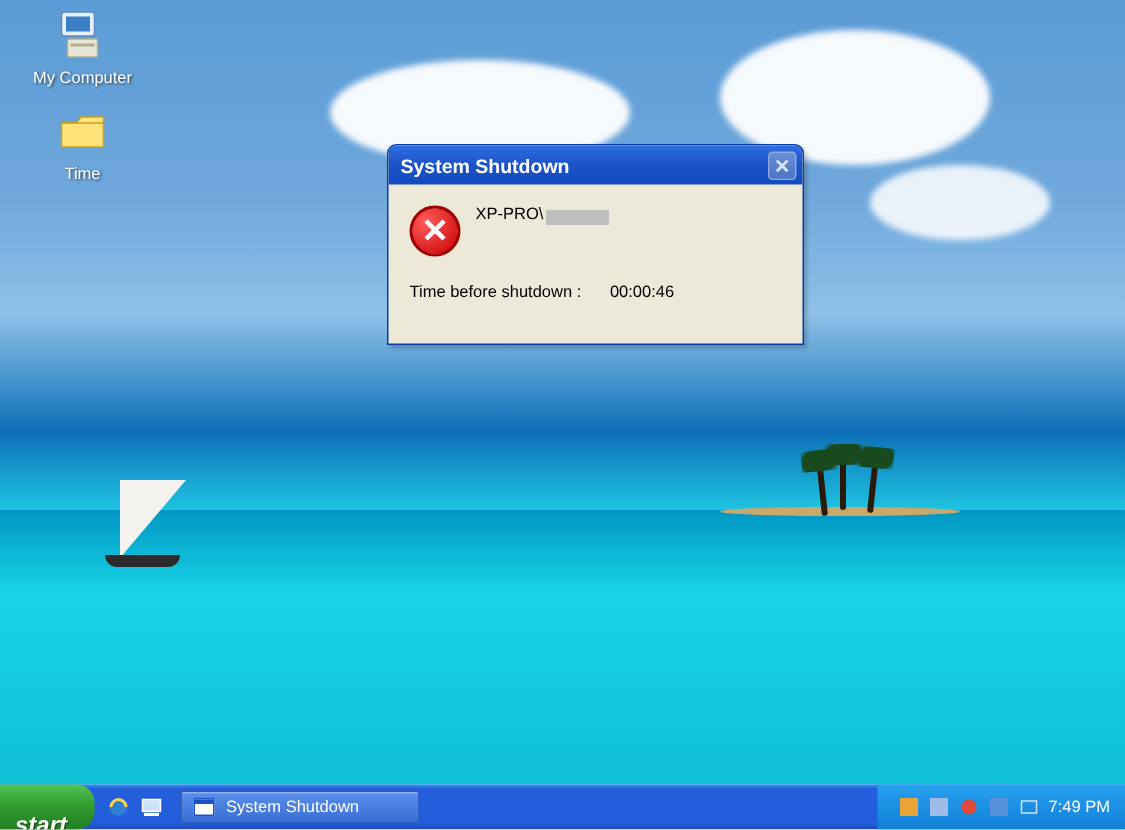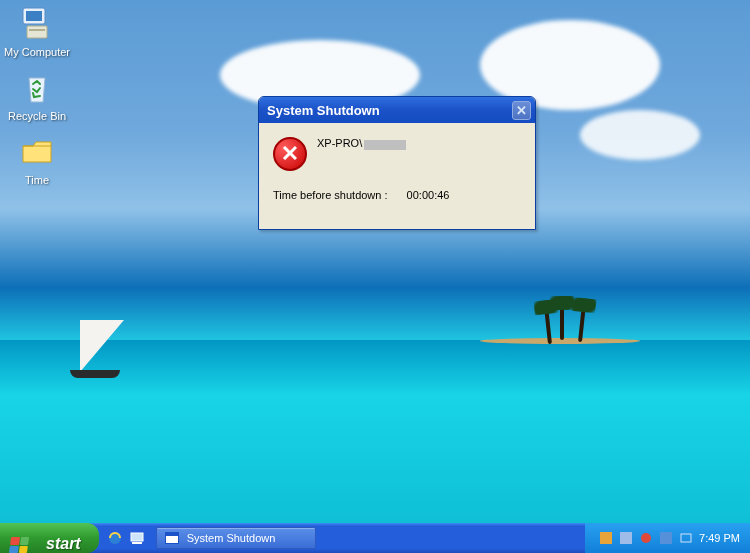--- a/index.html
+++ b/index.html
@@ -74,21 +74,21 @@
   }
   .hull {
     position: absolute; top: 50px; left: -10px;
     width: 50px; height: 8px;
     background: #2a2a2a;
     border-radius: 0 0 10px 10px;
   }
   
   .desktop-icons {
     position: absolute;
-    top: 4px; left: 0;
+    top: 4px; left: 18px;
     display: flex; flex-direction: column;
   }
   .dicon {
     width: 74px;
     text-align: center;
     color: #fff;
     text-shadow: 1px 1px 2px rgba(0,0,0,.6);
     margin-bottom: 10px;
     cursor: pointer;
   }
@@ -188,29 +188,30 @@
     position: relative;
     width: 750px; height: 30px;
     background: linear-gradient(to bottom, #3f8cf3 0%, #245edb 10%, #245edb 85%, #1b4cba 100%);
     display: flex;
     align-items: stretch;
     color: #fff;
   }
   .startbtn {
     height: 30px;
     padding: 0 18px 0 10px;
-    display:flex; align-items:flex-end; gap:18px;
+    display:flex; align-items:flex-start; gap:18px;
     background: linear-gradient(to bottom, #52c354 0%, #2f9a2f 50%, #237f23 100%);
     border-radius: 0 12px 12px 0;
     font-style: italic;
     font-weight: bold;
     font-size: 16px;
     font-family: "Franklin Gothic Medium", Tahoma, sans-serif;
     text-shadow: 1px 1px 1px rgba(0,0,0,.4);
     cursor: pointer;
+    flex-direction: column;
   }
   .winlogo {
     width: 18px; height: 16px;
     display: grid;
     grid-template-columns: 1fr 1fr;
     grid-template-rows: 1fr 1fr;
     gap: 1px;
     transform: skewX(-8deg);
   }
   .winlogo div { border-radius: 1px; }
@@ -283,29 +284,20 @@
           <rect x="9" y="7" width="16" height="10" fill="#3b7fc4"></rect>
           <rect x="10" y="22" width="20" height="12" rx="1" fill="#e6e6d6" stroke="#b0b090"></rect>
           <rect x="12" y="25" width="16" height="2" fill="#b0b090"></rect>
         </svg>
       </div>
       <div class="lbl">My Computer</div>
     </div>
     <div class="dicon">
       <div class="glyph">
         <svg width="40" height="40" viewBox="0 0 40 40">
-          <path d="M12 10 L28 10 L26 34 L14 34 Z" fill="#e8f3ff" stroke="#9ab8d6"></path>
-          <path d="M16 16 l4 -3 l3 3 M23 20 l-3 4 l-4 -3 M16 25 l1 4 l6 -1" stroke="#2e9a3a" stroke-width="2" fill="none" stroke-linecap="round"></path>
-        </svg>
-      </div>
-      <div class="lbl">Recycle Bin</div>
-    </div>
-    <div class="dicon">
-      <div class="glyph">
-        <svg width="40" height="40" viewBox="0 0 40 40">
           <path d="M6 14 L16 14 L19 10 L34 10 L34 30 L6 30 Z" fill="#ffe27a" stroke="#c9a21e"></path>
           <path d="M6 14 L34 14" stroke="#c9a21e"></path>
         </svg>
       </div>
       <div class="lbl">Time</div>
     </div>
   </div>
 
   <div class="dialog">
     <div class="titlebar">

